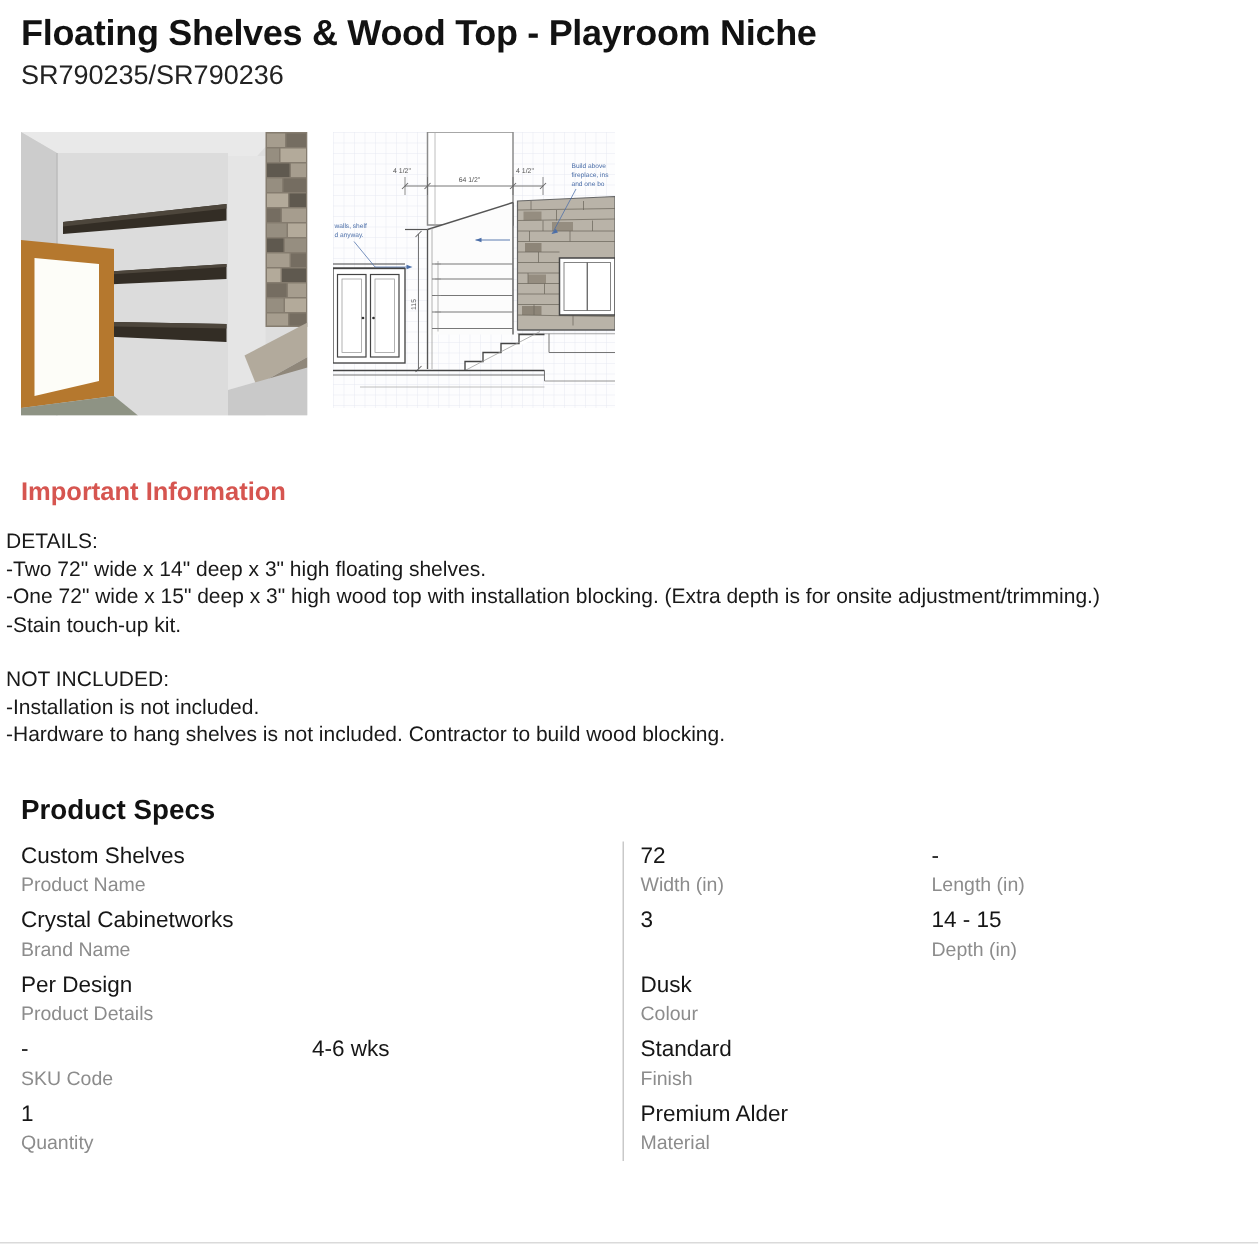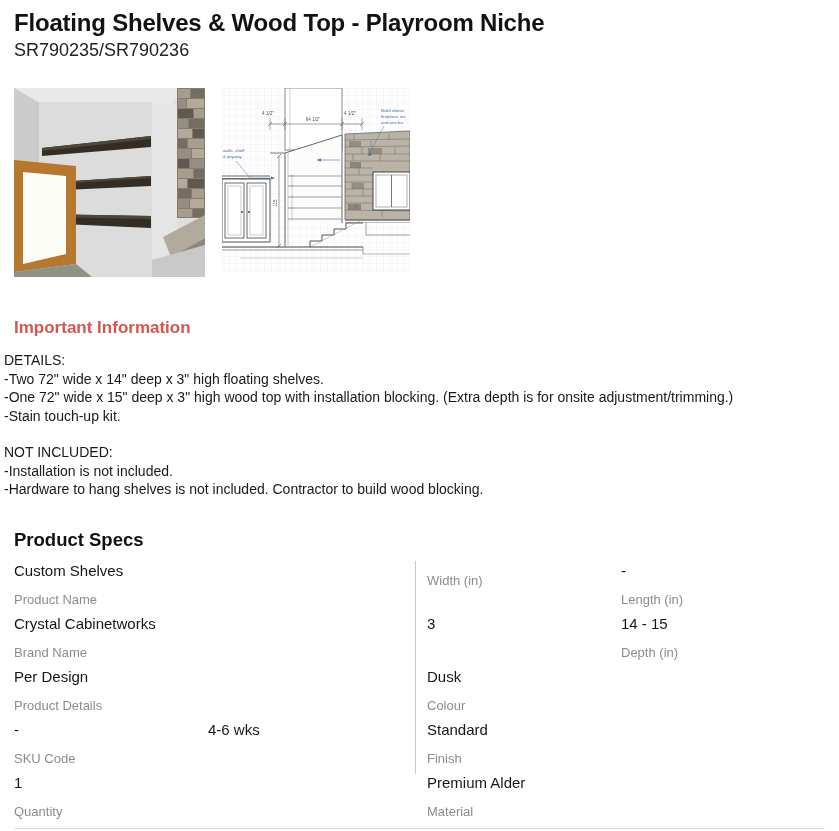--- a/index.html
+++ b/index.html
@@ -5,21 +5,20 @@
   * { box-sizing: border-box; margin: 0; padding: 0; }
   html, body { background: #ffffff; }
   .page {
     position: relative;
     width: 839px;
     height: 831px;
     background: #ffffff;
     font-family: "Liberation Sans", "DejaVu Sans", sans-serif;
     color: #161616;
     overflow: hidden;
-    border-radius: 25px;
   }
   .page-title {
     margin: 8px 14px 0;
     font-size: 24px;
     font-weight: bold;
     line-height: 29px;
     letter-spacing: -0.2px;
     color: #121212;
   }
   .page-subtitle {
@@ -64,21 +63,21 @@
   }
   .specs-left { width: 401px; }
   .specs-right {
     flex: 1;
     border-left: 1px solid #c9c9c9;
     padding-left: 11px;
   }
   .spec-row { display: flex; margin-bottom: 6px; }
   .spec-cell { width: 194px; }
   .spec-value { font-size: 15px; line-height: 19px; color: #161616; }
-  .spec-label { font-size: 13px; line-height: 16px; color: #8c8c8c; margin-top: 12px; }
+  .spec-label { font-size: 13px; line-height: 16px; color: #8c8c8c; margin-top: 2px; }
   .bottom-rule {
     position: absolute;
     left: 0; right: 0; bottom: 2px;
     border-top: 1px solid #dadada;
   }
   .dim-text { font-size: 4.6px; fill: #555555; }
   .note-text { font-size: 4.4px; fill: #4b6ea8; }
 </style>
 </head>
 <body>
@@ -328,20 +327,21 @@
         <div class="spec-cell">
           <div class="spec-value">1</div>
           <div class="spec-label">Quantity</div>
         </div>
       </div>
     </div>
 
     <div class="specs-right">
       <div class="spec-row">
         <div class="spec-cell">
+          <div class="spec-value">72</div>
           <div class="spec-label">Width (in)</div>
         </div>
         <div class="spec-cell">
           <div class="spec-value">-</div>
           <div class="spec-label">Length (in)</div>
         </div>
       </div>
       <div class="spec-row">
         <div class="spec-cell">
           <div class="spec-value">3</div>

